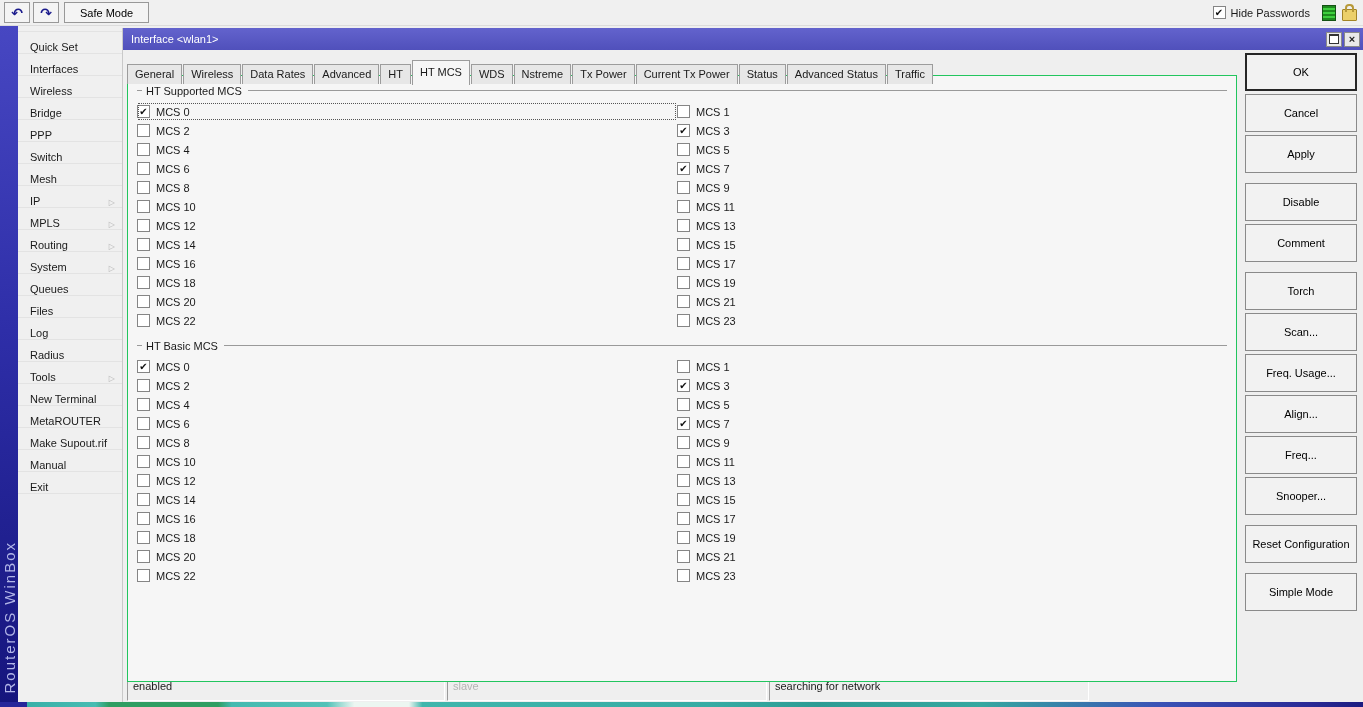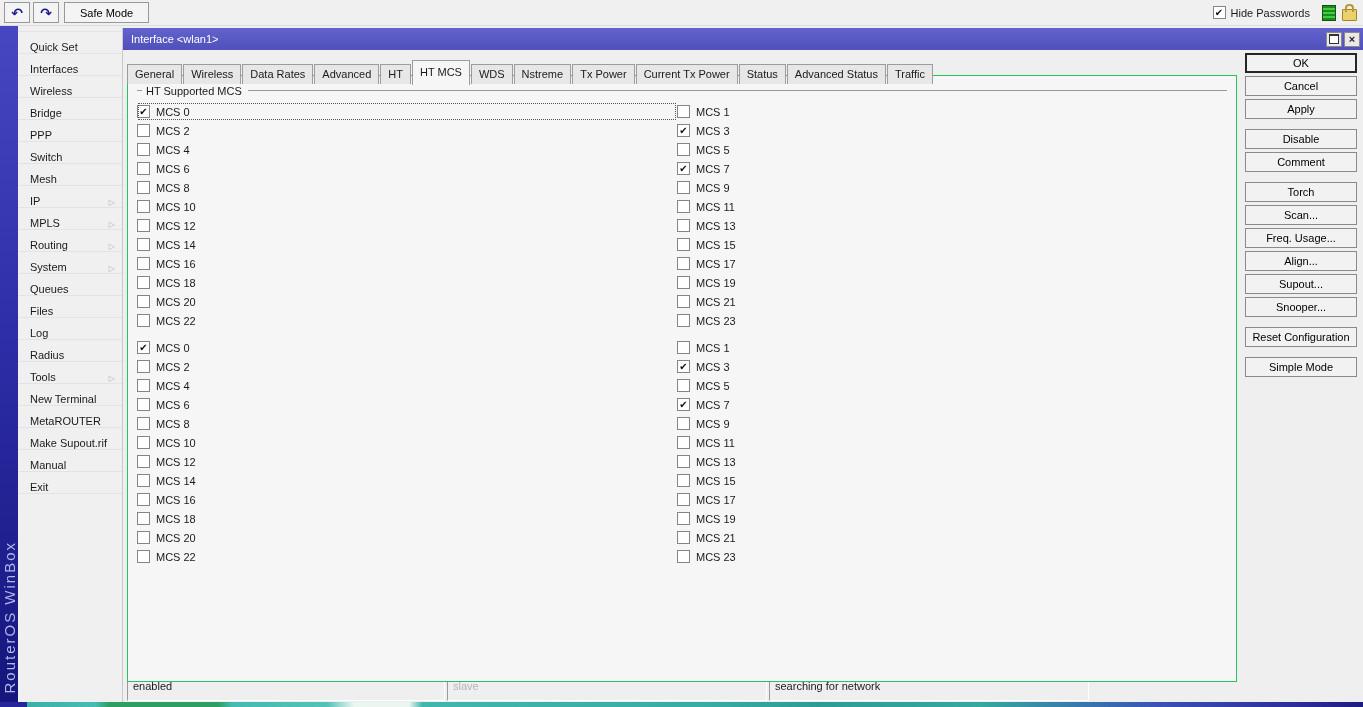--- a/index.html
+++ b/index.html
@@ -44,21 +44,21 @@
   .legend-dash{width:5px;height:1px;background:#9a9a9a;margin-right:4px;}
   .legend-text{padding-right:6px;white-space:nowrap;}
   .legend-line{flex:1;height:1px;background:#9a9a9a;margin-right:3px;}
   .cb-grid{display:grid;grid-template-columns:540px 1fr;margin-top:4px;}
   .cb-row{height:19px;display:flex;align-items:center;cursor:default;}
   .cb-row.focused{outline:1px dotted #555;outline-offset:-2px;}
   .cb{width:13px;height:13px;box-sizing:border-box;background:#fff;border:1px solid #858585;display:inline-flex;align-items:center;justify-content:center;font-family:"DejaVu Sans",sans-serif;font-size:10px;line-height:11px;color:#111;flex:none;}
   .cb-label{margin-left:6px;white-space:nowrap;}
 
   .btn-col{position:absolute;top:25px;right:6px;width:112px;display:flex;flex-direction:column;z-index:2;}
-  .side-btn{height:20px;margin-bottom:3px;background:#f2f2f2;border:1px solid #8a8a8a;font-family:inherit;font-size:11px;padding:0;cursor:default;box-sizing:border-box;}
+  .side-btn{height:38px;margin-bottom:3px;background:#f2f2f2;border:1px solid #8a8a8a;font-family:inherit;font-size:11px;padding:0;cursor:default;box-sizing:border-box;}
   .side-btn.default{border:2px solid #262626;}
   .side-btn.gap{margin-top:7px;}
 
   .status-bar{position:absolute;left:4px;right:2px;bottom:1px;height:31px;display:flex;gap:2px;}
   .status-field{box-sizing:border-box;border:1px solid;border-color:#9a9a9a #ffffff #ffffff #9a9a9a;background:#efefef;display:flex;align-items:center;padding:0 5px;white-space:nowrap;overflow:hidden;}
   .status-field.muted{color:#b4b4b4;}
   .status-field:nth-child(1){width:318px;}
   .status-field:nth-child(2){width:320px;}
   .status-field:nth-child(3){width:320px;}
   .status-field:nth-child(4){flex:1;}
@@ -299,20 +299,25 @@
               <span class="cb"></span>
               <span class="cb-label">MCS 22</span>
             </div>
             <div class="cb-row">
               <span class="cb"></span>
               <span class="cb-label">MCS 23</span>
             </div>
           </div>
         </div>
         <div class="group">
+          <div class="legend-row">
+            <span class="legend-dash"></span>
+            <span class="legend-text">HT Basic MCS</span>
+            <span class="legend-line"></span>
+          </div>
           <div class="cb-grid">
             <div class="cb-row">
               <span class="cb">✔</span>
               <span class="cb-label">MCS 0</span>
             </div>
             <div class="cb-row">
               <span class="cb"></span>
               <span class="cb-label">MCS 1</span>
             </div>
             <div class="cb-row">
@@ -409,21 +414,21 @@
     <div class="btn-col">
         <button class="side-btn default">OK</button>
         <button class="side-btn">Cancel</button>
         <button class="side-btn">Apply</button>
         <button class="side-btn gap">Disable</button>
         <button class="side-btn">Comment</button>
         <button class="side-btn gap">Torch</button>
         <button class="side-btn">Scan...</button>
         <button class="side-btn">Freq. Usage...</button>
         <button class="side-btn">Align...</button>
-        <button class="side-btn">Supout...</button>
+        <button class="side-btn">Freq...</button>
         <button class="side-btn">Snooper...</button>
         <button class="side-btn gap">Reset Configuration</button>
         <button class="side-btn gap">Simple Mode</button>
       </div>
     <div class="status-bar">
         <div class="status-field">enabled</div>
         <div class="status-field muted">slave</div>
         <div class="status-field">searching for network</div>
       </div>
   </div>

